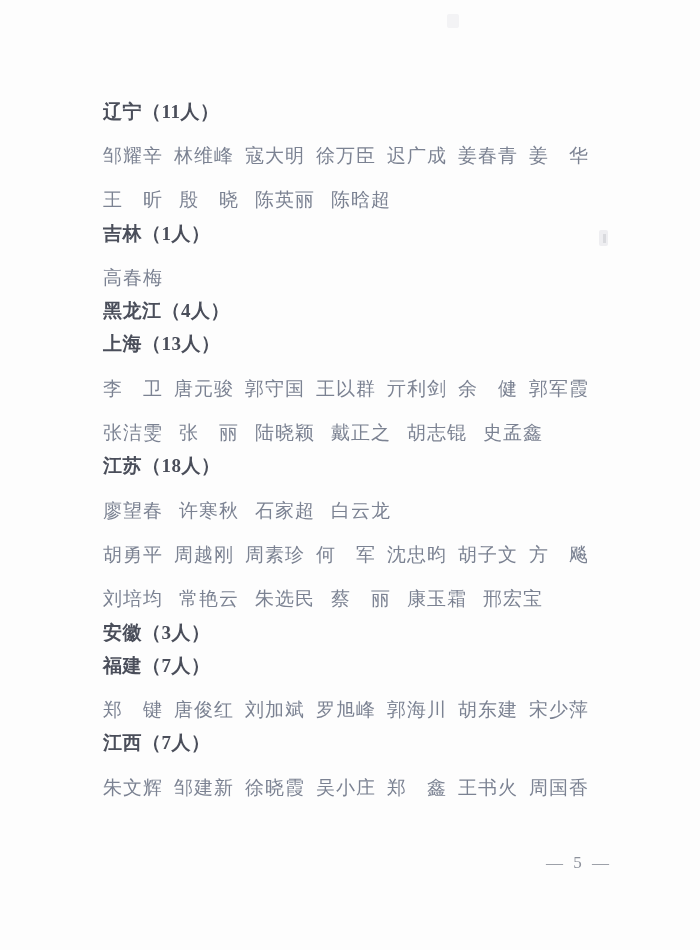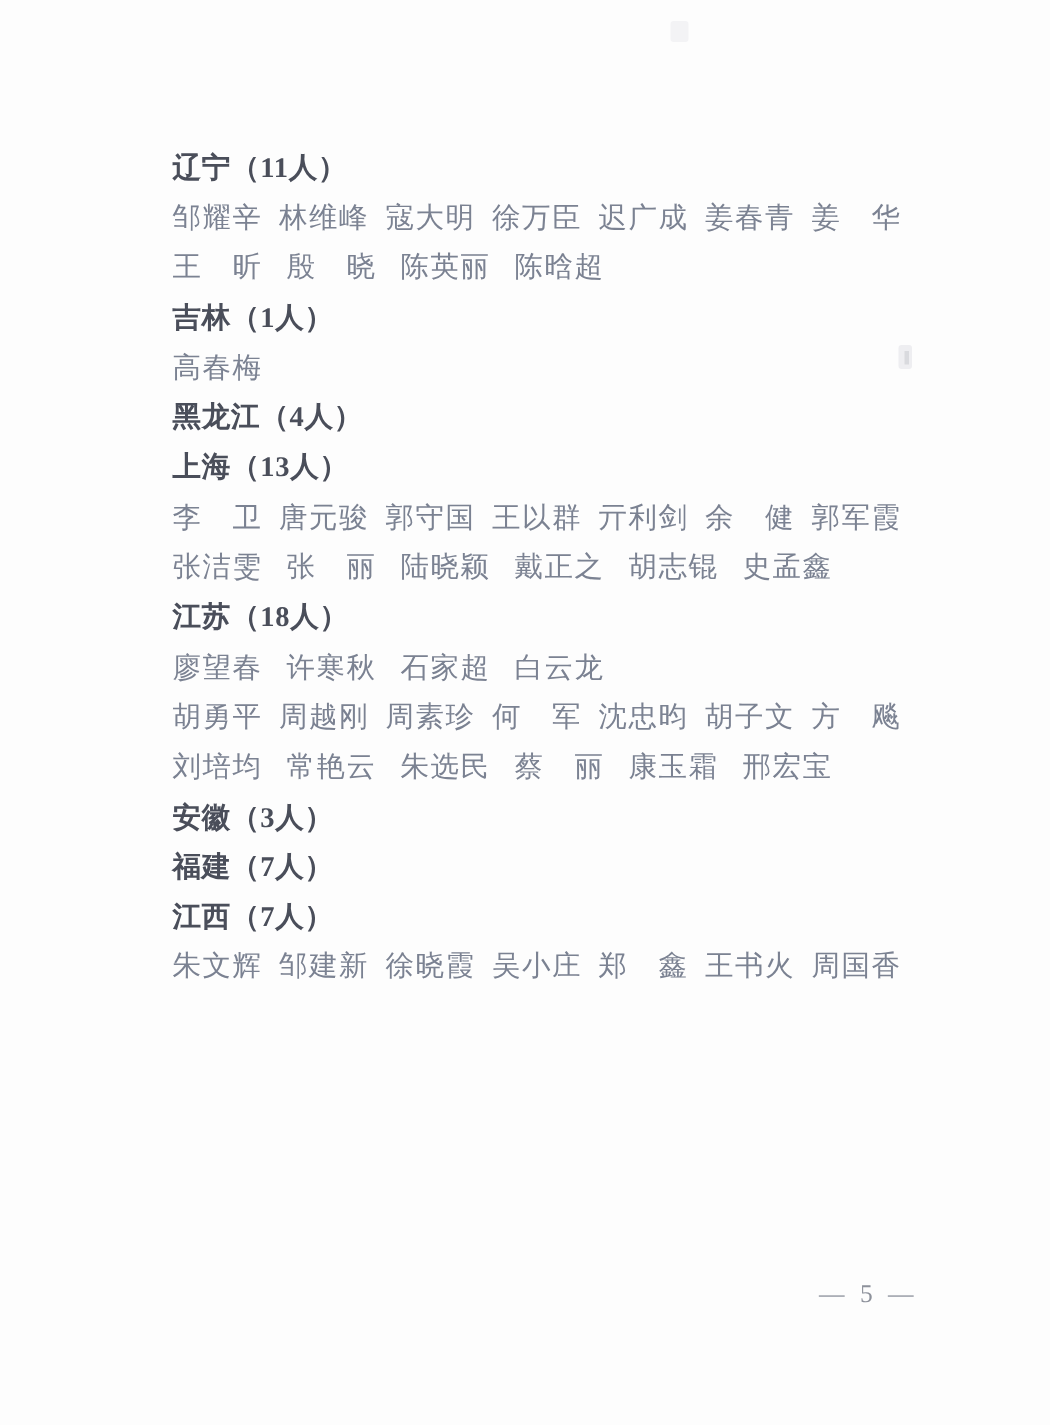--- a/index.html
+++ b/index.html
@@ -6,36 +6,36 @@
   .page {
     position:relative;
     width:700px; height:950px;
     margin:0 auto;
     background:#fdfdfd;
     overflow:hidden;
     font-family:"Liberation Serif","DejaVu Serif",serif;
   }
   .content {
     position:absolute;
-    left:115px; top:95px;
+    left:103px; top:95px;
     width:486px;
   }
   .line {
     height:33.3px;
     display:flex;
     align-items:center;
   }
   .header-text {
     font-size:19px;
     font-weight:bold;
     letter-spacing:0.5px;
     color:var(--header-color,#4a4e5a);
     white-space:pre;
   }
-  .row { column-gap:16px; }
+  .row { column-gap:16px;margin-top:11px; }
   .row.justify { justify-content:space-between; column-gap:0; }
   .name {
     font-size:19px;
     letter-spacing:1px;
     color:var(--name-color,#7b8292);
     white-space:pre;
   }
   .footer {
     position:absolute;
     top:853px; right:88px;
@@ -139,20 +139,29 @@
         <span class="name">蔡　丽</span>
         <span class="name">康玉霜</span>
         <span class="name">邢宏宝</span>
       </div>
       <div class="line">
         <span class="header-text">安徽（3人）</span>
       </div>
       <div class="line">
         <span class="header-text">福建（7人）</span>
       </div>
+      <div class="line row justify">
+        <span class="name">郑　键</span>
+        <span class="name">唐俊红</span>
+        <span class="name">刘加斌</span>
+        <span class="name">罗旭峰</span>
+        <span class="name">郭海川</span>
+        <span class="name">胡东建</span>
+        <span class="name">宋少萍</span>
+      </div>
       <div class="line">
         <span class="header-text">江西（7人）</span>
       </div>
       <div class="line row justify">
         <span class="name">朱文辉</span>
         <span class="name">邹建新</span>
         <span class="name">徐晓霞</span>
         <span class="name">吴小庄</span>
         <span class="name">郑　鑫</span>
         <span class="name">王书火</span>

